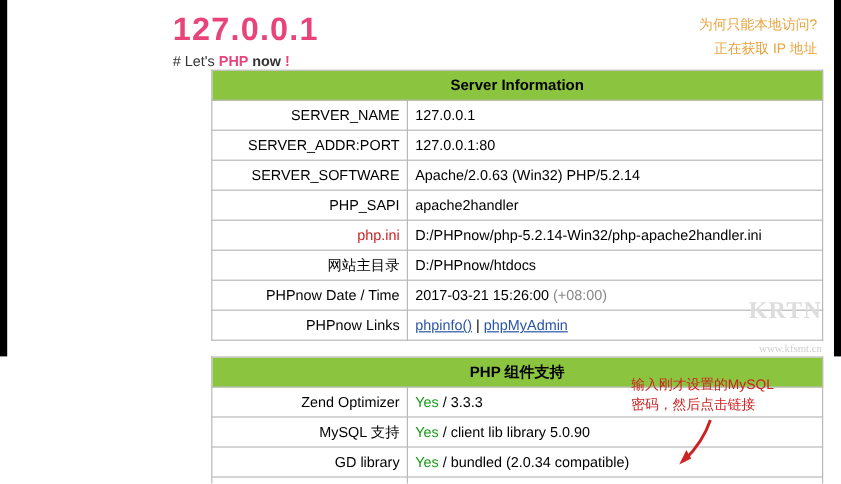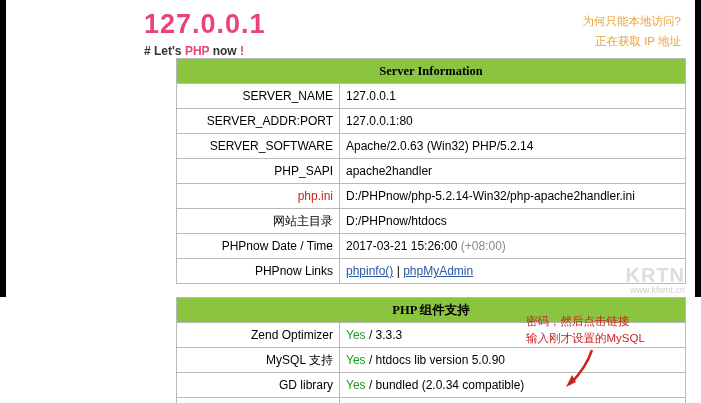--- a/index.html
+++ b/index.html
@@ -34,21 +34,21 @@
     color: #e8447a;
     letter-spacing: 1px;
     line-height: 1.05;
   }
   .tagline {
     font-size: 12px;
     color: #333333;
     margin-top: 6px;
     font-weight: bold;
   }
-  .tagline .hash { color: #333333; font-weight: bold; }
+  .tagline .hash { color: #333333; font-weight: normal; }
   .tagline .php { color: #e8447a; }
   .tagline .now { color: #333333; text-align: right; }
   .tagline .bang { color: #e8447a; }
 
   .top-right {
     position: absolute;
     top: 12px;
     right: 14px;
     width: 200px;
     text-align: right;
@@ -71,21 +71,20 @@
     vertical-align: middle;
     height: 18px;
   }
   .sectionhead {
     background: #8bc53f;
     color: #000000;
     font-weight: bold;
     text-align: center;
     font-size: 12.5px;
     padding: 4px 0;
-    font-family: Liberation Serif, serif;
   }
   .lbl {
     width: 150px;
     text-align: right;
     background: #ffffff;
     color: #000000;
     white-space: nowrap;
   }
   .lbl.red { color: #cc2222; }
   .val {
@@ -116,31 +115,32 @@
     height: 40px;
   }
 
   .watermark {
     position: absolute;
     right: 10px;
     bottom: 2px;
     text-align: right;
     line-height: 1;
     pointer-events: none;
+    font-family: Liberation Serif, serif;
   }
   .watermark .wm-main {
     font-size: 20px;
     font-weight: bold;
     color: #dddddd;
     letter-spacing: 1px;
   }
   .watermark .wm-sub {
     font-size: 9px;
     color: #cfcfcf;
-    margin-top: 1px;
+    margin-top: 17px;
   }
 </style>
 </head>
 <body>
 
 <div class="page">
 
   <div class="header">
     <div class="logo">127.0.0.1</div>
     <div class="tagline">
@@ -209,43 +209,43 @@
       <td class="lbl">Zend Optimizer</td>
       <td class="val">
         <span class="ok">Yes</span>
         <span>/ 3.3.3</span>
       </td>
     </tr>
     <tr>
       <td class="lbl">MySQL 支持</td>
       <td class="val">
         <span class="ok">Yes</span>
-        <span>/ htdocs lib version 5.0.90</span>
+        <span>/ client lib library 5.0.90</span>
       </td>
     </tr>
     <tr>
       <td class="lbl">GD library</td>
       <td class="val">
         <span class="ok">Yes</span>
         <span>/ bundled (2.0.34 compatible)</span>
       </td>
     </tr>
     <tr>
       <td class="lbl">eAccelerator</td>
       <td class="val">
         
         <span></span>
       </td>
     </tr>
   </tbody>
     </table>
 
   <div class="annotation">
+    <div>输入刚才设置的MySQL</div>
     <div>密码，然后点击链接</div>
-    <div>输入刚才设置的MySQL</div>
   </div>
 
   <svg class="arrow" viewBox="0 0 36 40">
     <path d="M30 2 C26 14, 18 26, 8 36" stroke="#cc2222" stroke-width="2.4" fill="none"></path>
     <path d="M4 39 L10 27 L14 34 Z" fill="#cc2222"></path>
   </svg>
 
   <div class="watermark">
     <div class="wm-main">KRTN</div>
     <div class="wm-sub">www.kfsmt.cn</div>

